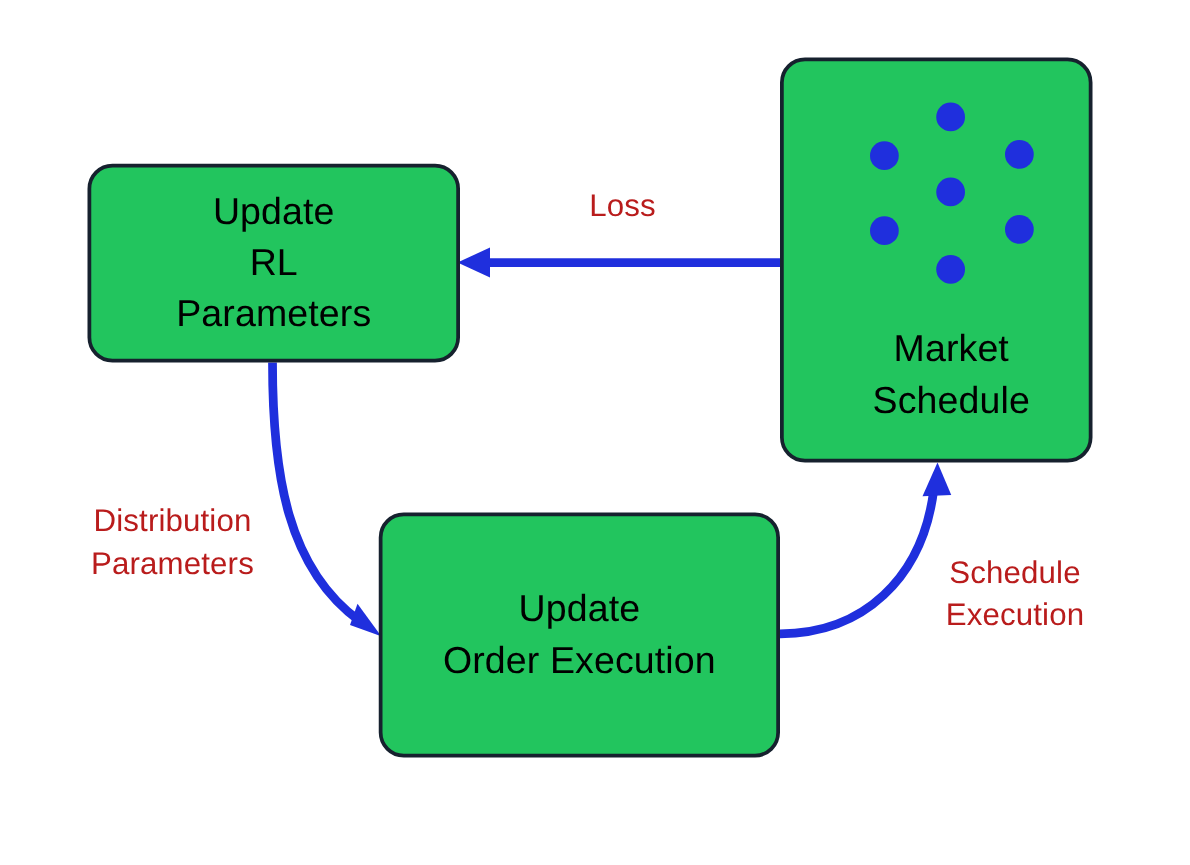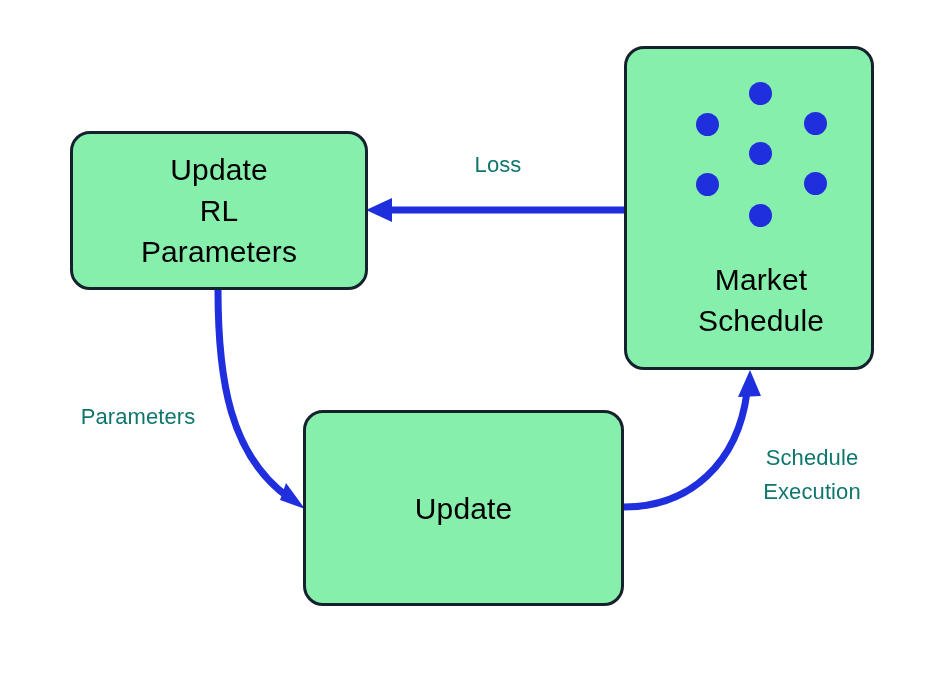--- a/index.html
+++ b/index.html
@@ -19,21 +19,21 @@
   #diagram-canvas {
     position: absolute;
     left: 0;
     top: 0;
     width: 952px;
     height: 692px;
   }
   .node-box {
     position: absolute;
     box-sizing: border-box;
-    background: #86efac;
+    background: #22c55e;
     border: 3px solid #16212e;
     border-radius: 20px;
     display: flex;
     flex-direction: column;
     align-items: center;
     justify-content: center;
   }
   .node-label {
     font-size: 30px;
     line-height: 41px;
@@ -74,23 +74,23 @@
     width: 23px;
     height: 23px;
     border-radius: 50%;
     background: #1f2fdd;
   }
   #market-sim-text {
     margin-top: -4px;
   }
   .edge-label {
     position: absolute;
-    font-size: 22px;
+    font-size: 25px;
     line-height: 34px;
-    color: #0f766e;
+    color: #b91c1c;
     text-align: center;
     white-space: nowrap;
     letter-spacing: 0.1px;
   }
   #label-loss {
     left: 438px;
     top: 148px;
     width: 120px;
   }
   #label-distribution-parameters {
@@ -125,20 +125,21 @@
 </svg>
 
 <div class="node-box" id="node-update-rl">
   <div class="node-label">Update</div>
   <div class="node-label">RL</div>
   <div class="node-label">Parameters</div>
 </div>
 
 <div class="node-box" id="node-order-exec">
   <div class="node-label">Update</div>
+  <div class="node-label">Order Execution</div>
 </div>
 
 <div class="node-box" id="node-market-sim">
   <div id="market-dots">
     <span class="market-dot" style="left:113px; top:33px;"></span>
     <span class="market-dot" style="left:60px;  top:64px;"></span>
     <span class="market-dot" style="left:168px; top:63px;"></span>
     <span class="market-dot" style="left:113px; top:93px;"></span>
     <span class="market-dot" style="left:60px;  top:124px;"></span>
     <span class="market-dot" style="left:168px; top:123px;"></span>
@@ -148,19 +149,20 @@
     <div class="node-label">Market</div>
     <div class="node-label">Schedule</div>
   </div>
 </div>
 
 <div class="edge-label" id="label-loss">
   <div>Loss</div>
 </div>
 
 <div class="edge-label" id="label-distribution-parameters">
+  <div>Distribution</div>
   <div>Parameters</div>
 </div>
 
 <div class="edge-label" id="label-execution-schedule">
   <div>Schedule</div>
   <div>Execution</div>
 </div>
 
 </body></html>

